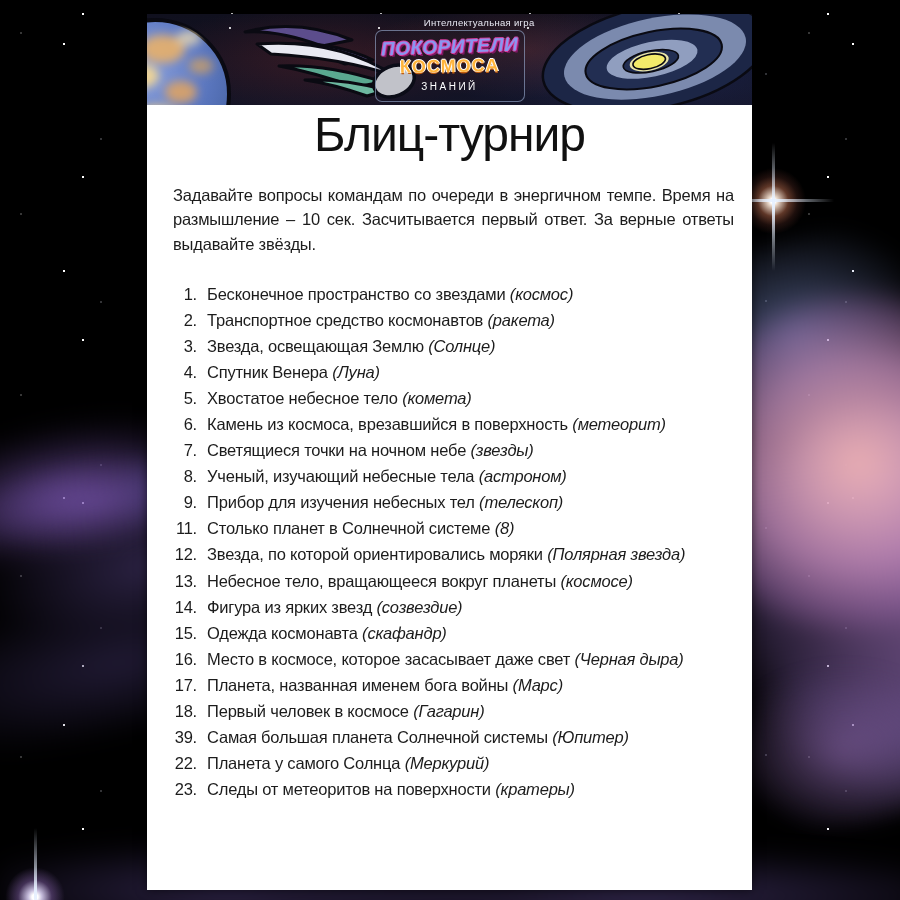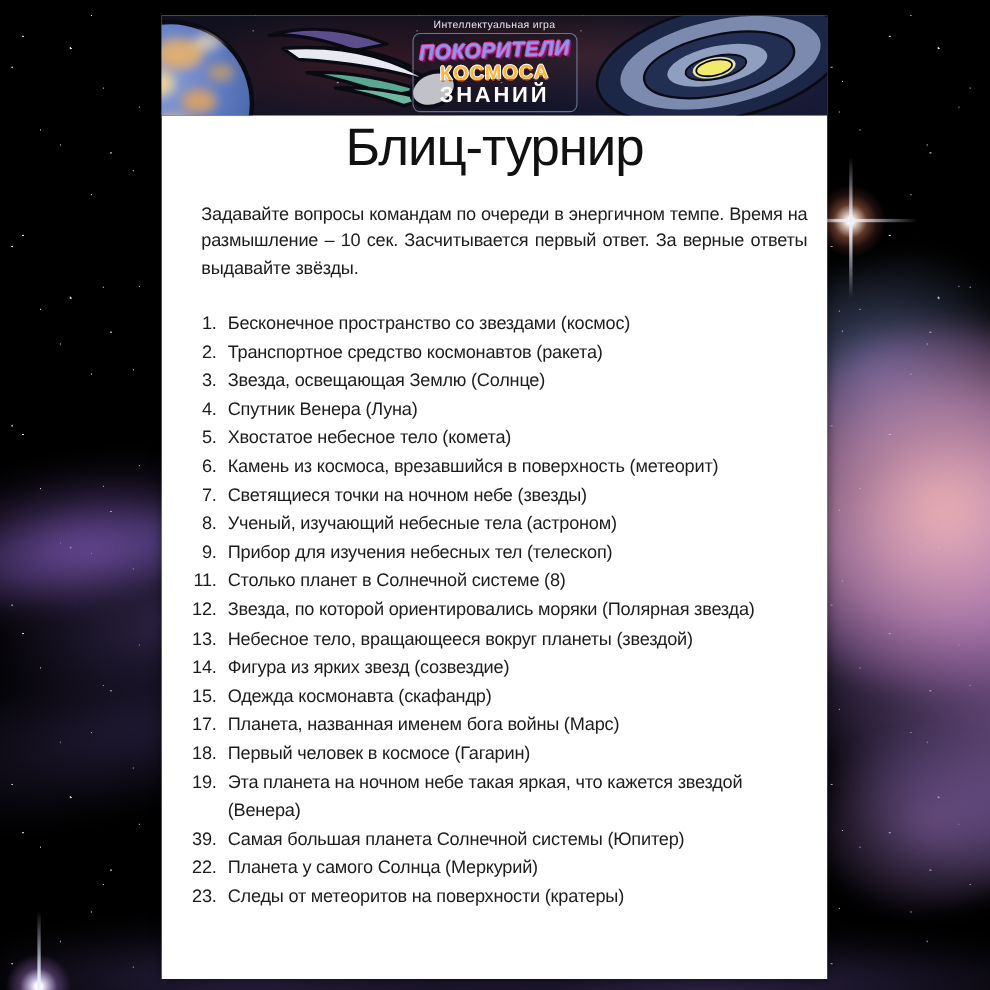--- a/index.html
+++ b/index.html
@@ -89,52 +89,52 @@
   .card-header{
     position:relative;height:91px;flex:0 0 91px;overflow:hidden;
     background:
       radial-gradient(40% 80% at 30% 50%,rgba(120,40,40,.35),transparent 75%),
       radial-gradient(35% 70% at 62% 40%,rgba(150,60,50,.30),transparent 75%),
       radial-gradient(45% 90% at 85% 60%,rgba(40,60,130,.35),transparent 80%),
       linear-gradient(#10101e,#141426);
   }
   .card-header .hdr-stars{position:absolute;inset:0;opacity:.8;}
   .hdr-art{position:absolute;top:0;height:91px;}
-  .logo-wrap{position:absolute;left:50%;top:3px;transform:translateX(-50%);width:170px;text-align:center;}
+  .logo-wrap{position:absolute;left:50%;top:3px;transform:translateX(-50%);width:170px;text-align:right;}
   .logo-tagline{font-size:9.5px;color:#e8e8f2;letter-spacing:.3px;margin-bottom:2px;}
   .logo-box{
     margin:0 auto;width:148px;height:69px;border:1px solid rgba(160,178,215,.6);
     border-radius:7px;background:rgba(16,20,40,.25);
     display:flex;flex-direction:column;align-items:center;justify-content:center;padding-top:1px;
   }
   .logo-l1{
     font-size:19px;font-weight:900;font-style:italic;letter-spacing:.5px;color:#8a96f0;
     text-shadow:-1px 0 #d63f9e,1px 0 #d63f9e,0 -1px #d63f9e,0 1px #d63f9e,2px 2px 0 #7a1660;
     transform:rotate(-2deg);line-height:20px;
   }
   .logo-l2{
     font-size:18px;font-weight:900;letter-spacing:1px;color:#ffb43c;
     text-shadow:-1px 0 #fff,1px 0 #fff,0 -1px #fff,0 1.5px 0 #c05c10;
     line-height:19px;transform:rotate(-1deg);
   }
-  .logo-l3{font-size:20px;font-weight:700;letter-spacing:2.5px;color:#fff;line-height:18px;margin-top:2px;}
+  .logo-l3{font-size:10px;font-weight:400;letter-spacing:2.5px;color:#fff;line-height:18px;margin-top:2px;}
   
   .card-title{
     text-align:center;font-size:48px;line-height:54px;color:#111;
     margin:3px 0 2px 0;font-weight:400;letter-spacing:-1px;
   }
   .intro{
-    padding:2px 18px 0 36px;font-size:16.5px;line-height:24.5px;color:#1c1c1c;
+    padding:2px 18px 0 26px;font-size:16.5px;line-height:24.5px;color:#1c1c1c;
     text-align:justify;letter-spacing:-.2px;
   }
   .qlist{list-style:none;margin:8px 0 0 0;padding:0 16px 0 14px;}
   .q{display:flex;font-size:16.5px;line-height:26.1px;color:#1c1c1c;letter-spacing:-.2px;}
   .q-num{flex:0 0 36px;text-align:right;margin-right:10px;}
   .q-body{flex:1;}
-  .ans{}
+  .ans{font-style:italic;}
 </style>
 </head>
 <body>
 
 <div class="space">
   <div class="stars-a"></div>
   <div class="stars-b"></div>
   <div class="stars-c"></div>
   <div class="nebula neb-left"></div>
   <div class="nebula neb-top-left"></div>
@@ -272,48 +272,48 @@
         <span class="q-body"><span>Столько планет в Солнечной системе</span> <span class="ans">(8)</span></span>
       </li>
 
       <li class="q">
         <span class="q-num">12.</span>
         <span class="q-body"><span>Звезда, по которой ориентировались моряки</span> <span class="ans">(Полярная звезда)</span></span>
       </li>
 
       <li class="q">
         <span class="q-num">13.</span>
-        <span class="q-body"><span>Небесное тело, вращающееся вокруг планеты</span> <span class="ans">(звездой)</span></span>
+        <span class="q-body"><span>Небесное тело, вращающееся вокруг планеты</span> <span class="ans">(космосе)</span></span>
       </li>
 
       <li class="q">
         <span class="q-num">14.</span>
         <span class="q-body"><span>Фигура из ярких звезд</span> <span class="ans">(созвездие)</span></span>
       </li>
 
       <li class="q">
         <span class="q-num">15.</span>
         <span class="q-body"><span>Одежда космонавта</span> <span class="ans">(скафандр)</span></span>
       </li>
 
+      <li class="q">
+        <span class="q-num">16.</span>
+        <span class="q-body"><span>Место в космосе, которое засасывает даже свет</span> <span class="ans">(Черная дыра)</span></span>
+      </li>
 
       <li class="q">
         <span class="q-num">17.</span>
         <span class="q-body"><span>Планета, названная именем бога войны</span> <span class="ans">(Марс)</span></span>
       </li>
 
       <li class="q">
         <span class="q-num">18.</span>
         <span class="q-body"><span>Первый человек в космосе</span> <span class="ans">(Гагарин)</span></span>
       </li>
 
-      <li class="q">
-        <span class="q-num">19.</span>
-        <span class="q-body"><span>Эта планета на ночном небе такая яркая, что кажется звездой</span> <span class="ans">(Венера)</span></span>
-      </li>
 
 
       <li class="q">
         <span class="q-num">39.</span>
         <span class="q-body"><span>Самая большая планета Солнечной системы</span> <span class="ans">(Юпитер)</span></span>
       </li>
 
       <li class="q">
         <span class="q-num">22.</span>
         <span class="q-body"><span>Планета у самого Солнца</span> <span class="ans">(Меркурий)</span></span>

